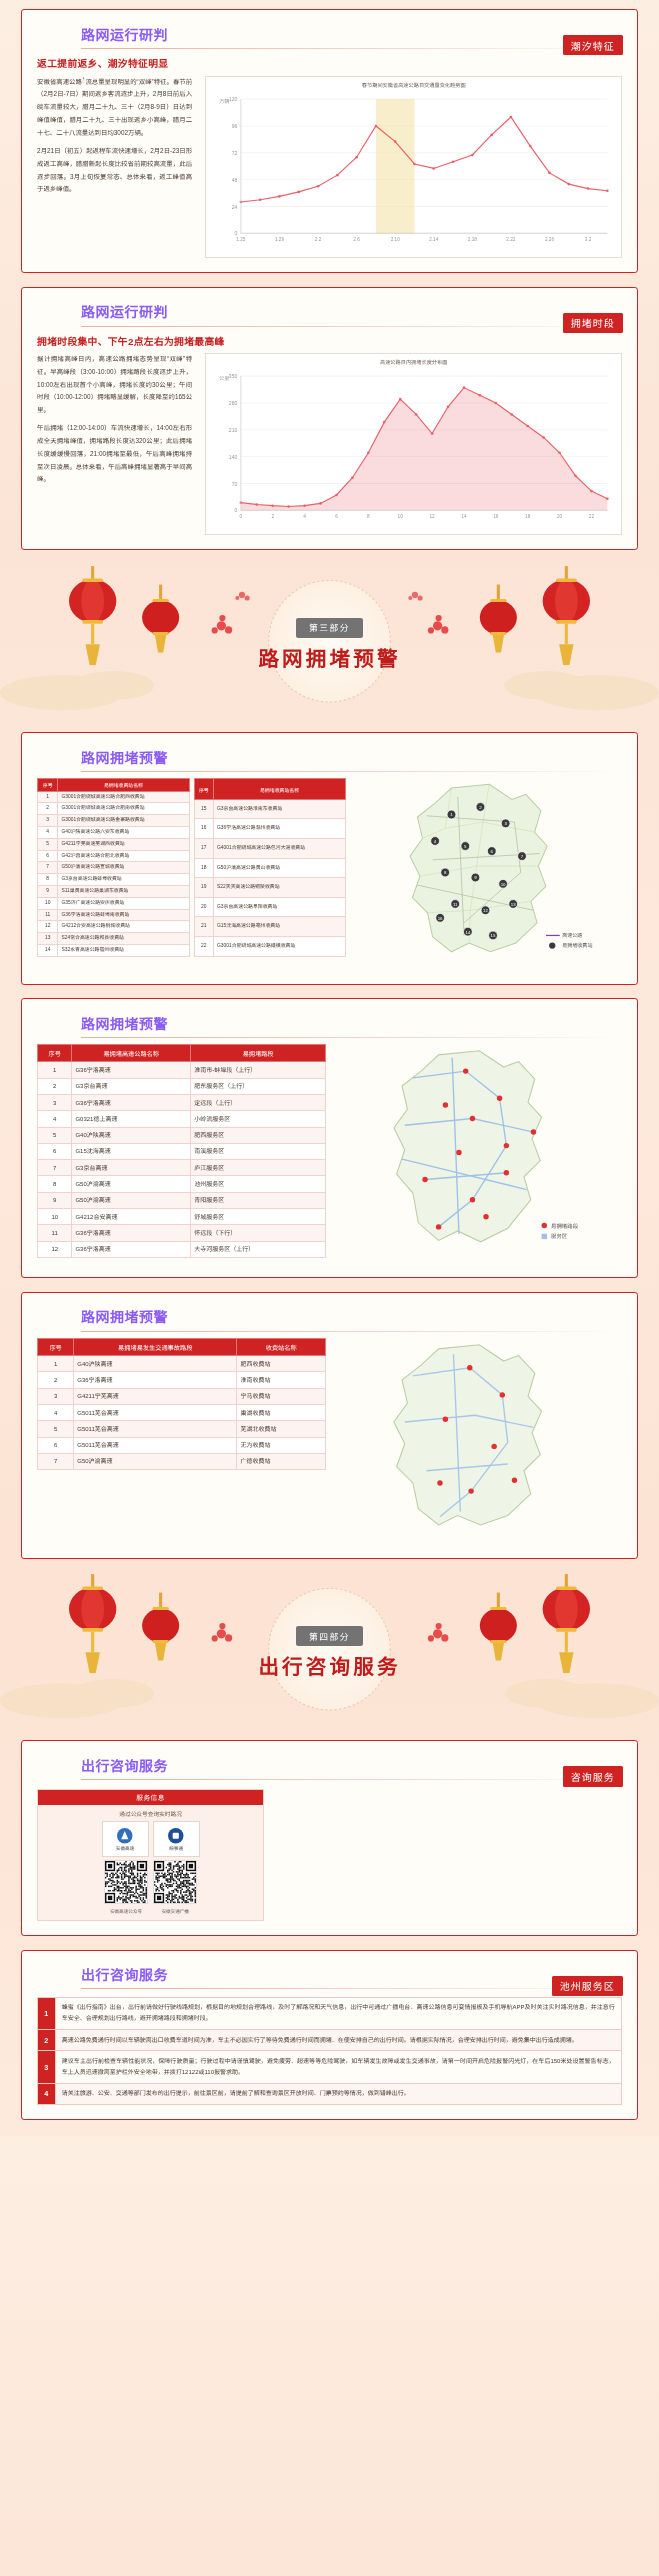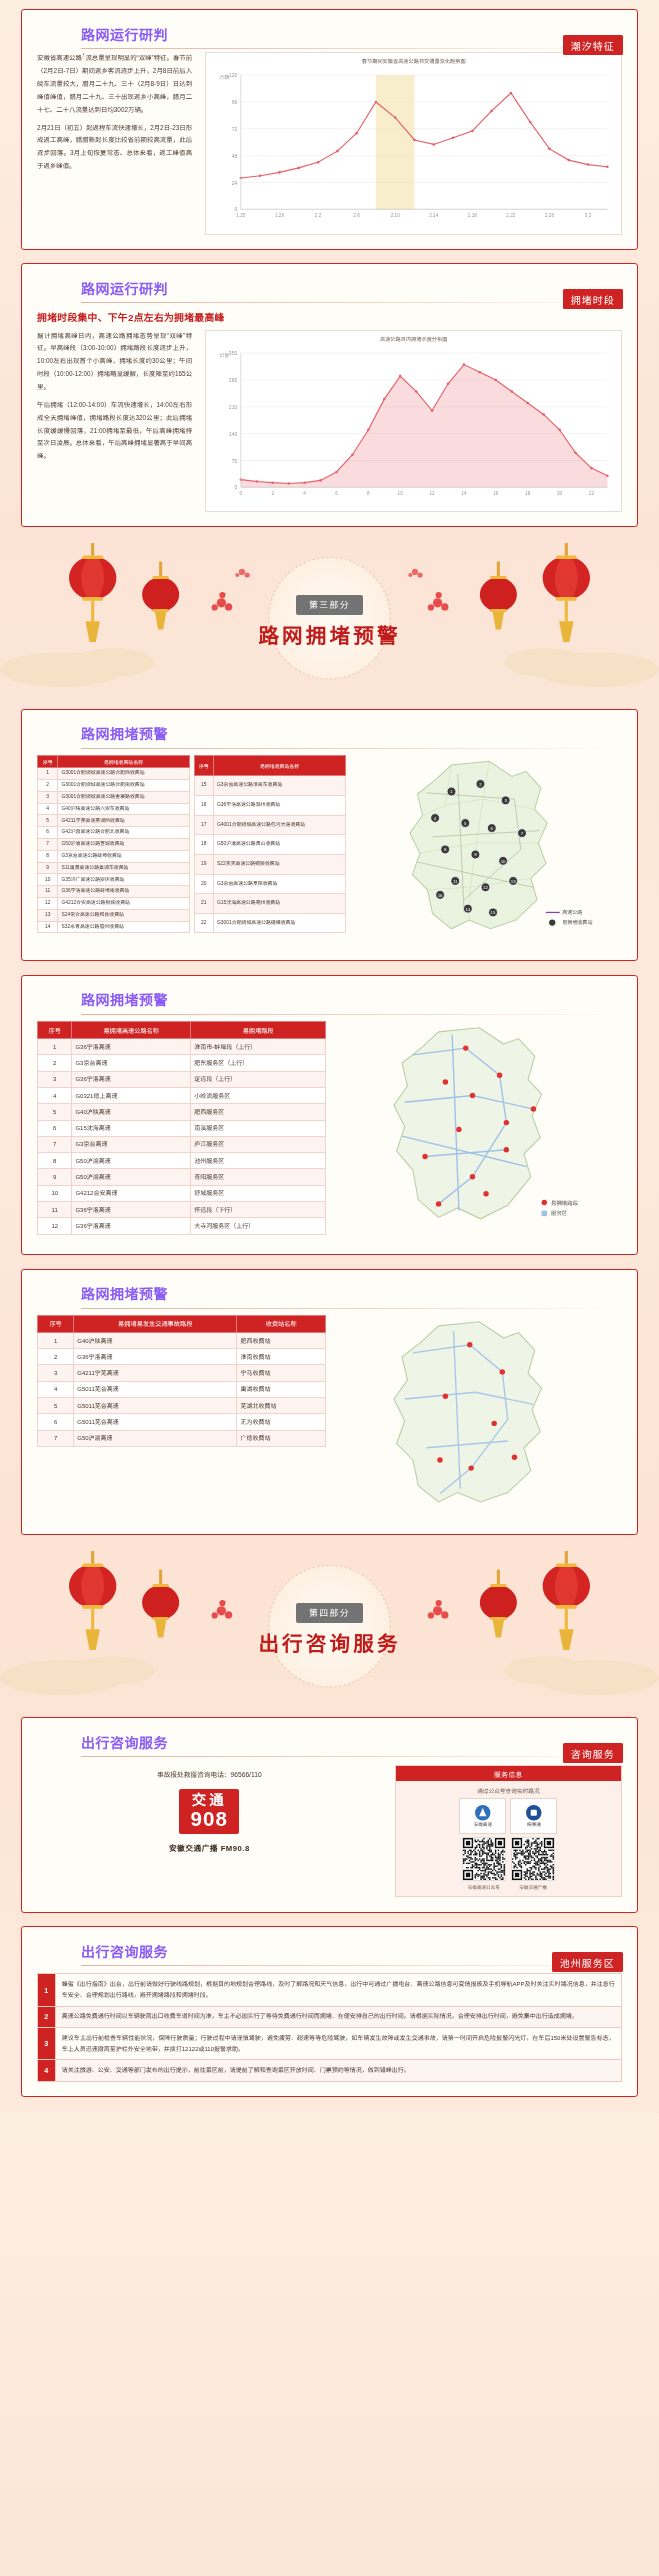--- a/index.html
+++ b/index.html
@@ -200,20 +200,21 @@
   .tips tr:nth-child(even) td.body { background: #fdf5f1; }
 </style>
 </head>
 <body>
 
 <div class="page">
 
   <div class="card" style="margin-top:9.3px;">
     <div class="tag">潮汐特征</div>
     <div class="card-title">路网运行研判</div>
+    <div class="sub-head">返工提前返乡、潮汐特征明显</div>
     <div class="two-col">
       <div class="col-text">
         <p>安徽省高速公路྆流总量呈现明显的“双峰”特征。春节前（2月2日-7日）期间返乡客流逐步上升，2月8日前后入皖车流量较大，腊月二十九、三十（2月8-9日）日达到峰值峰值，腊月二十九、三十出现返乡小高峰，腊月二十七、二十八流量达到日均3002万辆。</p>
         <p style="margin-top:5.2px">2月21日（初五）起返程车流快速增长，2月2日-23日形成返工高峰，腊腊新起长度比较省前期较高流量，此后逐步回落。3月上旬恢复常态、总体来看，返工峰值高于返乡峰值。</p>
       </div>
       <div class="col-chart">
         <div class="chart-box">
           <div class="chart-title">春节期间安徽省高速公路日交通量变化趋势图</div>
           <svg class="chart" id="chart1" viewBox="0 0 560 230">
               <line x1="40" y1="14" x2="548" y2="14" stroke="#eee" stroke-width="1"></line>
@@ -834,28 +835,20 @@
       </g>
     </svg>
     <div class="sec-badge">第四部分</div>
     <div class="sec-title">出行咨询服务</div>
   </div>
 
   <div class="card">
     <div class="tag">咨询服务</div>
     <div class="card-title">出行咨询服务</div>
     <div class="svc-row" style="margin-top:8.2px;">
-      <div class="svc-left">
-        <div class="svc-phone">事故报处救援咨询电话：96566/110</div>
-        <div class="logo-908">
-          <div class="ln1">交通</div>
-          <div class="ln2">908</div>
-        </div>
-        <div class="svc-fm">安徽交通广播 FM90.8</div>
-      </div>
       <div class="svc-right">
         <div class="svc-right-head">服务信息</div>
         <div class="svc-right-sub">通过公众号查询实时路况</div>
         <div class="app-box">
           <div class="app-card">
             <svg width="17.5" height="17.5" viewBox="0 0 34 34">
               <circle cx="17" cy="17" r="15" fill="#2f6fbd"></circle>
                 <path d="M10 24 L17 8 L24 24 Z" fill="#fff"></path>
             </svg>
             <div class="ttl">安徽高速</div>

